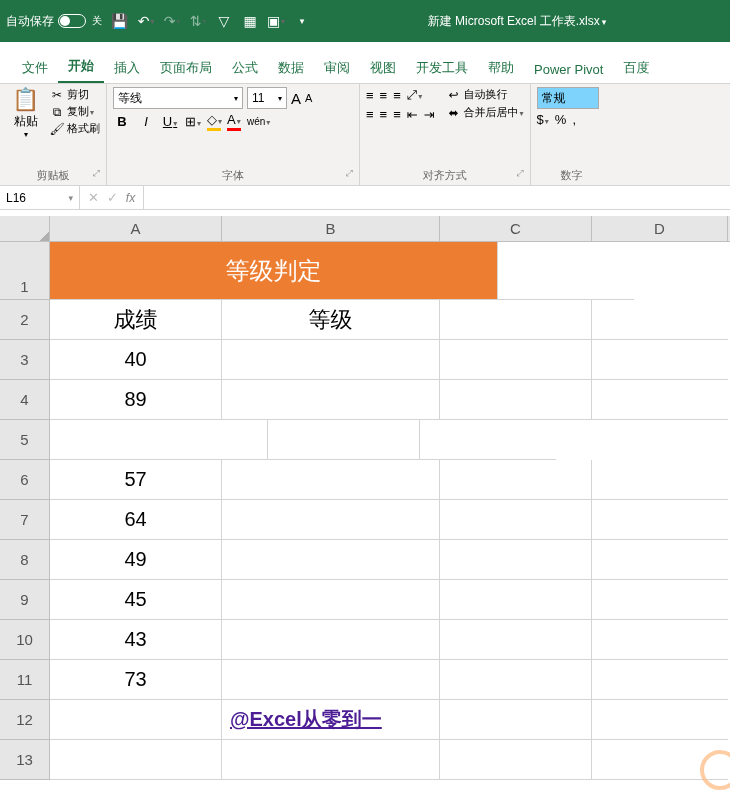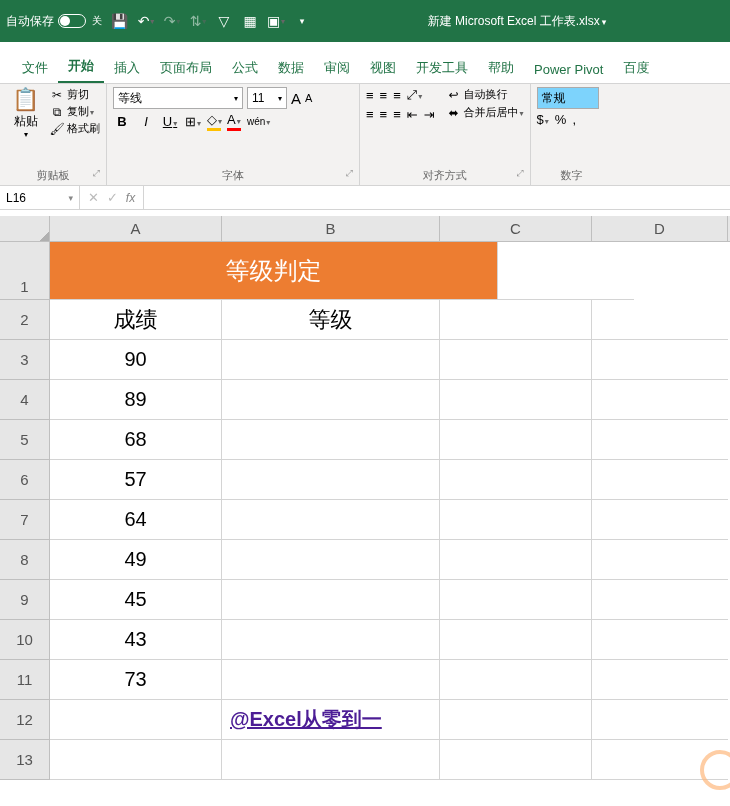--- a/index.html
+++ b/index.html
@@ -260,35 +260,34 @@
   <div class="row-wrap rowN">
     <div class="rh">2</div>
     <div class="cell cA" style="font-size:22px">成绩</div>
     <div class="cell cB" style="font-size:22px">等级</div>
     <div class="cell cC"></div>
     <div class="cell cD"></div>
   </div>
 
   <div class="row-wrap rowN">
       <div class="rh">3</div>
-      <div class="cell cA">90</div>
+      <div class="cell cA">40</div>
       <div class="cell cB"></div>
       <div class="cell cC"></div>
       <div class="cell cD"></div>
     </div>
   <div class="row-wrap rowN">
       <div class="rh">4</div>
       <div class="cell cA">89</div>
       <div class="cell cB"></div>
       <div class="cell cC"></div>
       <div class="cell cD"></div>
     </div>
   <div class="row-wrap rowN">
       <div class="rh">5</div>
-      <div class="cell cA">68</div>
       <div class="cell cB"></div>
       <div class="cell cC"></div>
       <div class="cell cD"></div>
     </div>
   <div class="row-wrap rowN">
       <div class="rh">6</div>
       <div class="cell cA">57</div>
       <div class="cell cB"></div>
       <div class="cell cC"></div>
       <div class="cell cD"></div>

